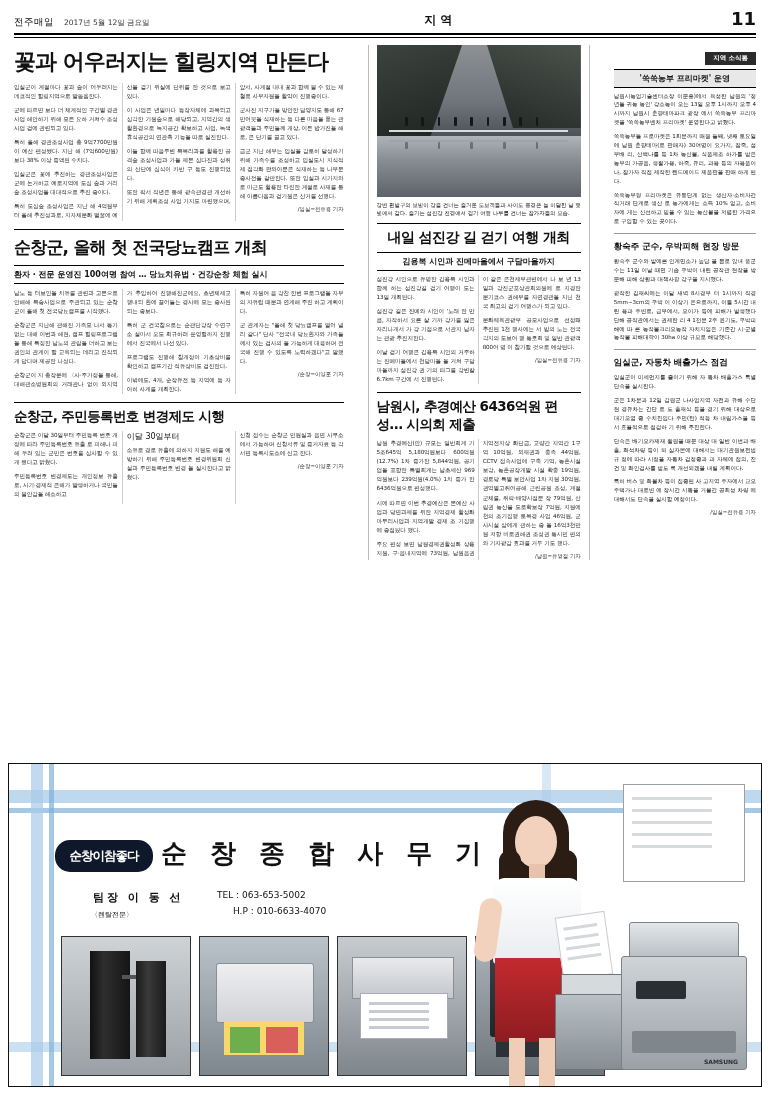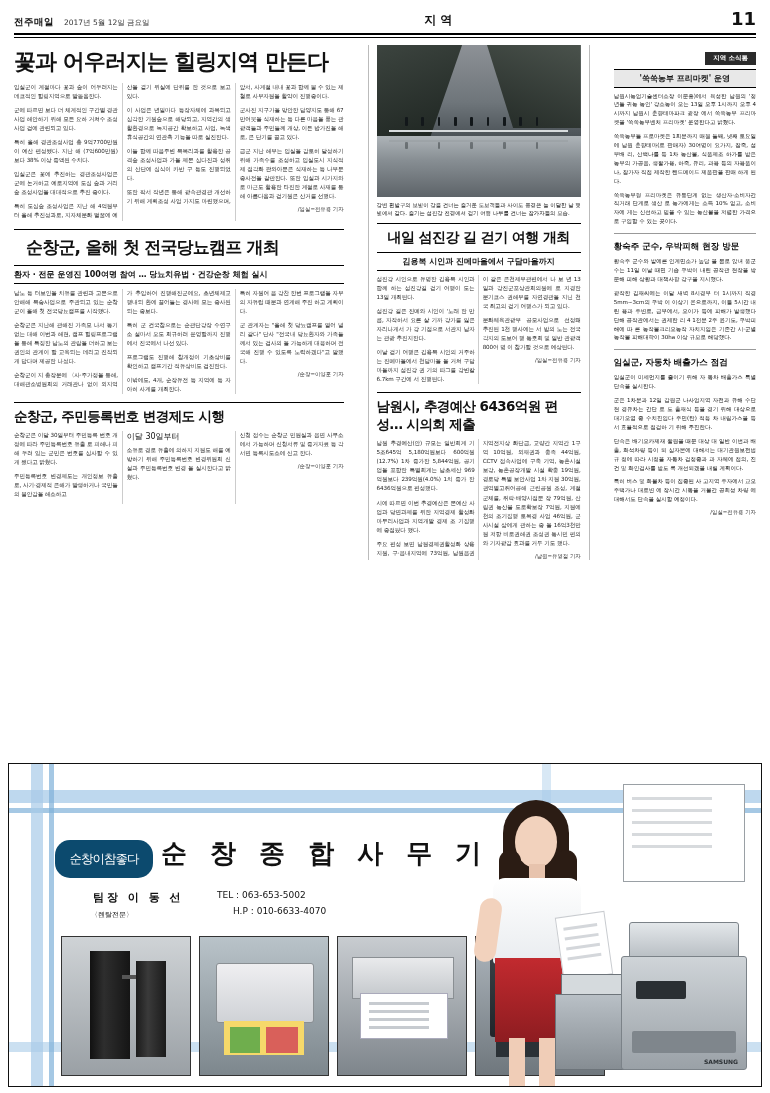--- a/index.html
+++ b/index.html
@@ -9,38 +9,38 @@
     font-family:"DejaVu Sans","Liberation Sans",sans-serif;
     color:#111;
     position:relative;
     overflow:hidden;
   }
   .page{position:relative;width:770px;height:1093px;box-sizing:border-box;padding:0 14px;}
 
   
   .masthead{display:flex;align-items:flex-end;justify-content:space-between;padding-top:8px;}
   .mast-left{display:flex;align-items:baseline;gap:10px;}
-  .mast-title{font-size:9.5px;font-weight:bold;letter-spacing:.5px;}
+  .mast-title{font-size:9.5px;font-weight:normal;letter-spacing:.5px;}
   .mast-date{font-size:7.5px;color:#333;}
   .mast-center{font-size:12px;font-weight:bold;letter-spacing:4px;}
   .mast-page{font-size:18px;font-weight:bold;}
   .rule-thick{border-top:2px solid #000;margin-top:4px;}
   .rule-thin{border-top:.6px solid #000;margin-top:1.5px;}
 
   
   .body-grid{display:flex;gap:24px;margin-top:7px;}
   .col-main{width:352px;}
   .col-mid{width:218px;border-left:.6px solid #bbb;border-right:.6px solid #bbb;padding:0 8px;}
   .col-right{width:152px;}
 
   h1.headline{
     font-size:22px;font-weight:bold;letter-spacing:-1px;line-height:1.2;margin:4px 0 8px;
   }
   h2.headline2{
-    font-size:17px;font-weight:bold;letter-spacing:-.8px;margin:6px 12px 6px;
+    font-size:17px;font-weight:bold;letter-spacing:-.8px;margin:6px 0 6px;
   }
   h3.headline3{
     font-size:13.5px;font-weight:bold;letter-spacing:-.6px;margin:5px 0 5px;
   }
   .subhead{
     font-size:8px;font-weight:bold;border-top:.6px solid #000;border-bottom:.6px solid #000;
     padding:3px 0;margin-bottom:5px;line-height:1.4;
   }
   .subhead-plain{font-size:8px;font-weight:normal;margin-bottom:4px;}
   .deck{font-size:8px;font-weight:bold;text-align:center;margin:3px 0 4px;}
@@ -91,22 +91,22 @@
     border:1px solid #111;background:#ffffff;overflow:hidden;
   }
   .ad-bg-h1{position:absolute;left:0;right:0;top:26px;height:13px;background:#a8cbe8;opacity:.75;}
   .ad-bg-h2{position:absolute;left:0;right:0;top:44px;height:5px;background:#7fb0d8;opacity:.7;}
   .ad-bg-h3{position:absolute;left:0;right:0;bottom:34px;height:10px;background:#a8cbe8;opacity:.6;}
   .ad-bg-v1{position:absolute;top:0;bottom:0;left:22px;width:12px;background:#a8cbe8;opacity:.7;}
   .ad-bg-v2{position:absolute;top:0;bottom:0;left:40px;width:5px;background:#7fb0d8;opacity:.7;}
   .ad-bg-v3{position:absolute;top:0;bottom:0;right:210px;width:9px;background:#a8cbe8;opacity:.45;}
 
   .ad-logo{
-    position:absolute;left:46px;top:76px;width:98px;height:38px;border-radius:15px;
-    background:#0c4a6e;color:#fff;font-size:12.5px;font-weight:normal;
+    position:absolute;left:46px;top:76px;width:98px;height:32px;border-radius:15px;
+    background:#0f172a;color:#fff;font-size:12.5px;font-weight:bold;
     display:flex;align-items:center;justify-content:center;letter-spacing:-1px;
   }
   .ad-title{
     position:absolute;left:152px;top:72px;font-size:26px;font-weight:bold;letter-spacing:7px;
   }
   .ad-person{position:absolute;left:84px;top:126px;font-size:11px;font-weight:bold;letter-spacing:3px;}
   .ad-person-sub{position:absolute;left:82px;top:146px;font-size:7px;}
   .ad-tel{position:absolute;left:208px;top:126px;font-size:9px;}
   .ad-hp{position:absolute;left:224px;top:142px;font-size:9px;}
 

